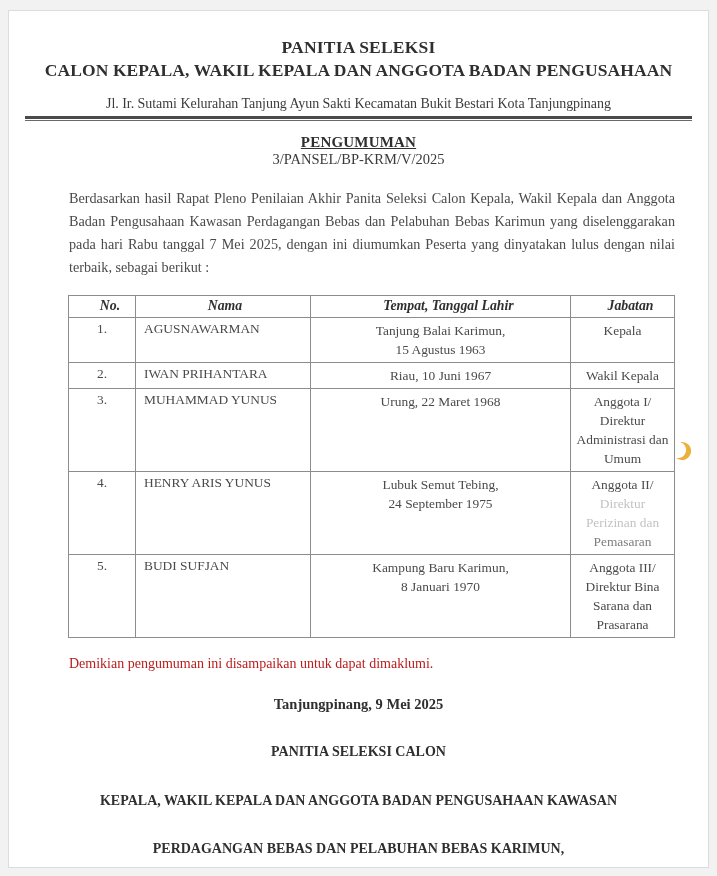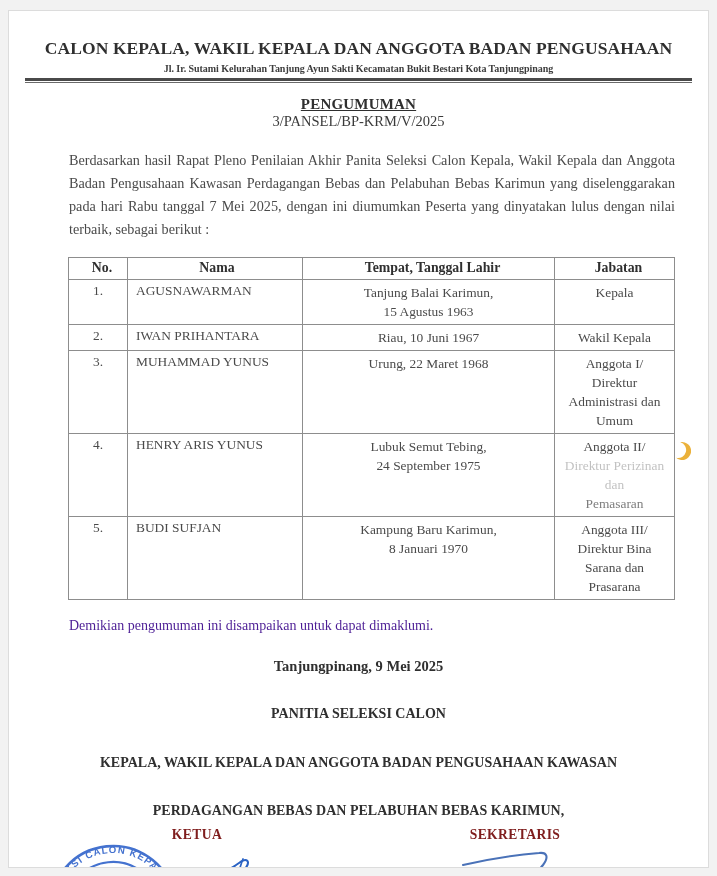--- a/index.html
+++ b/index.html
@@ -49,26 +49,25 @@
     font-family: "Liberation Serif", serif;
     font-weight: bold;
     font-size: 17.5px;
     letter-spacing: 0.1px;
     color: #2f2f2f;
     line-height: 1.3;
     white-space: nowrap;
   }
   .lh-address {
     font-family: "Liberation Serif", serif;
-    font-size: 10px;
+    font-size: 14px;
     color: #3c3c3c;
-    margin-top: 3px;
+    margin-top: 14px;
     letter-spacing: -0.05px;
     white-space: nowrap;
-    font-weight: bold;
   }
   .rule-wrap {
     margin: 4px 16px 0 16px;
   }
   .rule-thick {
     height: 3px;
     background: #4a4a4a;
   }
   .rule-gap {
     height: 1px;
@@ -119,35 +118,36 @@
   table.data td {
     border: 1px solid #8d8d8d;
     padding: 3px 4px;
     vertical-align: top;
   }
   table.data thead th {
     text-align: center;
     font-weight: bold;
     font-size: 13.8px;
     color: #2f2f2f;
-    padding: 2px 4px 3px 12px;
-    white-space: nowrap;
+    padding: 2px 4px 3px 20px;
+    white-space: nowrap;
+    font-style: italic;
   }
   .c-no   { width: 42px;  text-align: center; }
   .c-nama { width: 162px; text-align: left; padding-left: 8px !important; }
   .c-ttl  { width: 235px; text-align: center; }
   .c-jab  { text-align: center; }
   td.c-no { text-align: center; }
   .cellline { display: block; line-height: 1.42; }
 
   
   .closing {
     margin: 18px 33px 0 60px;
     font-size: 14px;
-    color: #4c1d95;
+    color: #b91c1c;
   }
   .place-date {
     text-align: center;
     font-weight: bold;
     font-size: 14.5px;
     margin-top: 24px;
     color: #2f2f2f;
   }
   .signblock-title {
     text-align: center;
@@ -214,20 +214,21 @@
     pointer-events: none;
   }
 </style>
 </head>
 <body>
 
 <div id="page">
   <div class="doc">
 
     <div class="letterhead">
+      <div class="lh-line1">PANITIA SELEKSI</div>
       <div class="lh-line2">CALON KEPALA, WAKIL KEPALA DAN ANGGOTA BADAN PENGUSAHAAN</div>
       <div class="lh-address">Jl. Ir. Sutami Kelurahan Tanjung Ayun Sakti Kecamatan Bukit Bestari Kota Tanjungpinang</div>
     </div>
 
     <div class="rule-wrap">
       <div class="rule-thick"></div>
       <div class="rule-gap"></div>
       <div class="rule-thin"></div>
     </div>
 

